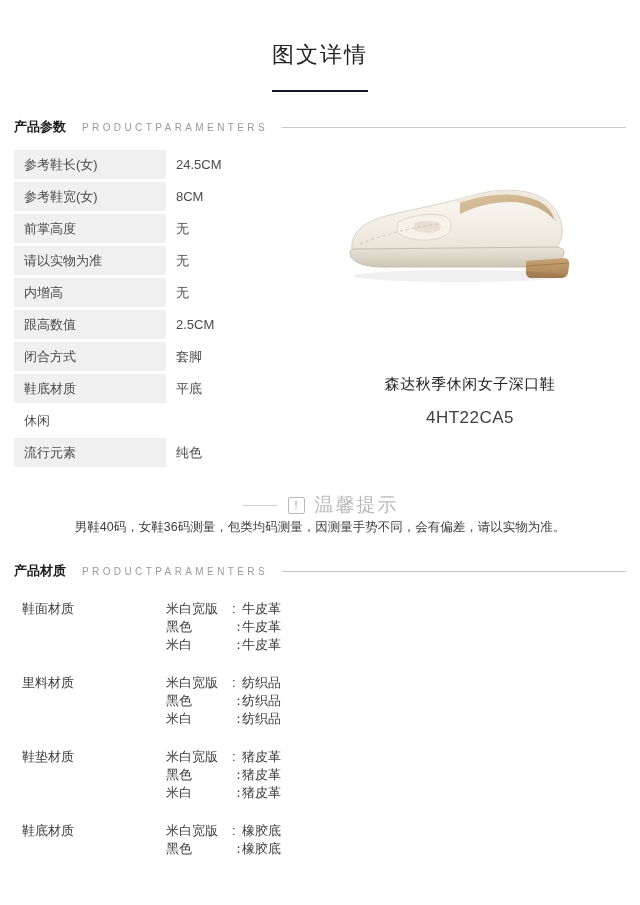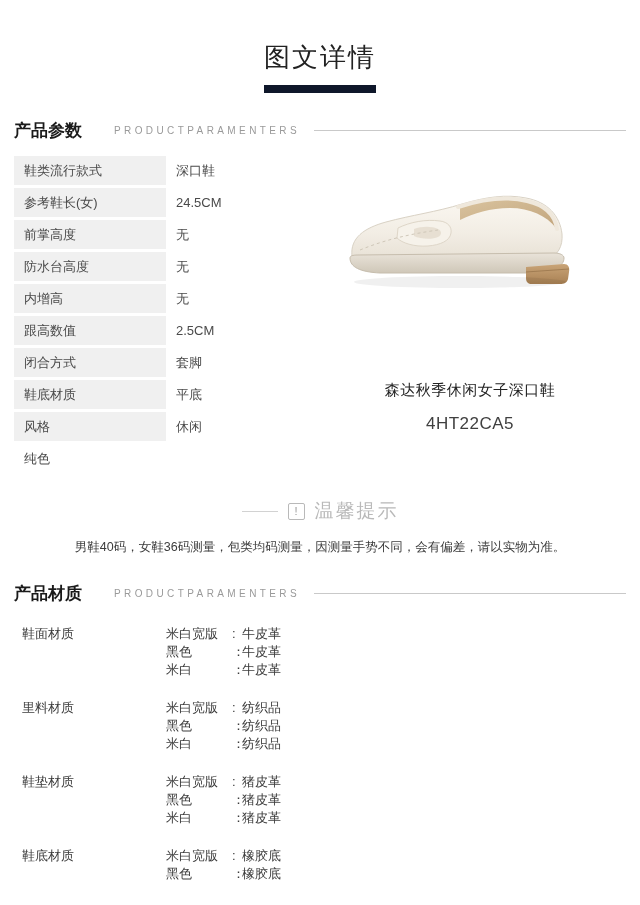--- a/index.html
+++ b/index.html
@@ -23,46 +23,46 @@
   }
 
   
   .top-title-wrap {
     width: 100%;
     text-align: center;
     padding-top: 40px;
   }
   .top-title {
     display: inline-block;
-    font-size: 26px;
+    font-size: 22px;
     color: #222;
     letter-spacing: 2px;
-    padding-bottom: 10px;
-    border-bottom: 8px solid #0f172a;
+    padding-bottom: 20px;
+    border-bottom: 2px solid #0f172a;
     font-weight: normal;
   }
 
   
   .section-header {
     display: flex;
     align-items: center;
     margin: 0 14px;
     padding-top: 26px;
   }
   .section-title-cn {
-    font-size: 17px;
+    font-size: 13px;
     font-weight: bold;
     color: #1a1a1a;
     white-space: nowrap;
   }
   .section-title-en {
     font-size: 10px;
     color: #9a9a9a;
     letter-spacing: 3.4px;
-    margin-left: 32px;
+    margin-left: 16px;
     white-space: nowrap;
   }
   .section-rule {
     flex: 1;
     height: 1px;
     background: #c9c9c9;
     margin-left: 14px;
   }
 
   
@@ -148,21 +148,20 @@
     border-radius: 2px;
     display: inline-block;
   }
   .tips-title {
     font-size: 19px;
     color: #b9b9b9;
     letter-spacing: 2px;
     text-align: center;
   }
   .tips-text {
-    margin-top: 14px;
     font-size: 12.5px;
     color: #3c3c3c;
     padding: 0 34px;
     line-height: 18px;
   }
 
   
   .materials {
     margin-top: 16px;
     padding: 0 14px;
@@ -209,56 +208,56 @@
   <div class="section-header">
     <span class="section-title-cn">产品参数</span>
     <span class="section-title-en">PRODUCTPARAMENTERS</span>
     <span class="section-rule"></span>
   </div>
 
   <div class="params-area">
 
     <div class="param-table">
       <div class="param-row">
-        <div class="param-label">鞋类流行款式</div>
-        <div class="param-value">深口鞋</div>
-      </div>
-      <div class="param-row">
         <div class="param-label">参考鞋长(女)</div>
         <div class="param-value">24.5CM</div>
       </div>
       <div class="param-row">
+        <div class="param-label">参考鞋宽(女)</div>
+        <div class="param-value">8CM</div>
+      </div>
+      <div class="param-row">
         <div class="param-label">前掌高度</div>
         <div class="param-value">无</div>
       </div>
       <div class="param-row">
-        <div class="param-label">防水台高度</div>
+        <div class="param-label">请以实物为准</div>
         <div class="param-value">无</div>
       </div>
       <div class="param-row">
         <div class="param-label">内增高</div>
         <div class="param-value">无</div>
       </div>
       <div class="param-row">
         <div class="param-label">跟高数值</div>
         <div class="param-value">2.5CM</div>
       </div>
       <div class="param-row">
         <div class="param-label">闭合方式</div>
         <div class="param-value">套脚</div>
       </div>
       <div class="param-row">
         <div class="param-label">鞋底材质</div>
         <div class="param-value">平底</div>
       </div>
       <div class="param-row">
-        <div class="param-label">风格</div>
         <div class="param-value">休闲</div>
       </div>
       <div class="param-row">
+        <div class="param-label">流行元素</div>
         <div class="param-value">纯色</div>
       </div>
     </div>
 
     <div class="product-visual">
       <div class="shoe-stage">
         <svg class="shoe-svg" width="260" height="120" viewBox="0 0 260 120">
           <defs>
             <linearGradient id="gBody" x1="0" y1="0" x2="0" y2="1">
               <stop offset="0%" stop-color="#fbf8f2"></stop>

